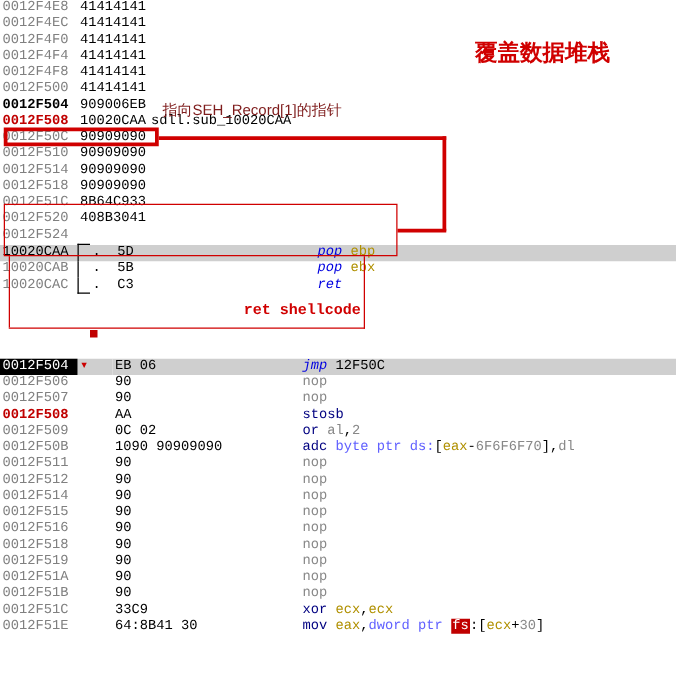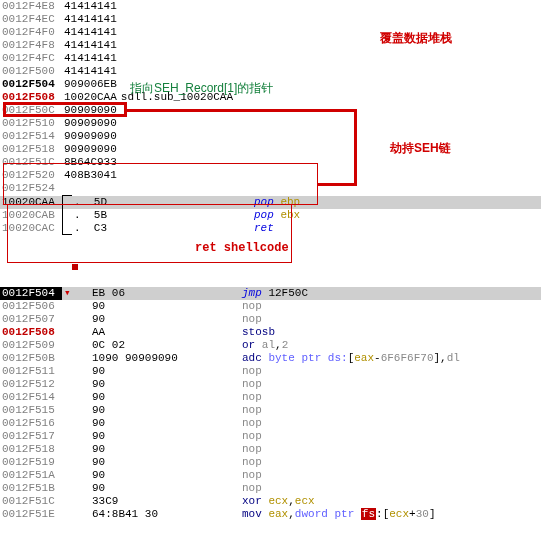--- a/index.html
+++ b/index.html
@@ -14,22 +14,22 @@
   }
   .tbl { border-collapse: collapse; width: 100%; }
   .tbl td { padding: 0 2px; white-space: pre; line-height: 13px; height: 13px; vertical-align: middle; }
   .addr { color: #808080; width: 62px; }
   .addr-bold { color: #000; font-weight: bold; }
   .addr-red { color: #c00000; font-weight: bold; }
   .rawcol { width: 42px; color: #000; }
   .comment { color: #000; }
   .opcol { color: #000; width: 180px; }
   .diswrap { position: relative; }
-  .lbl-red { position: absolute; color: #d00000; font-family: SimSun, sans-serif; font-size: 12px; font-weight: bold; }
-  .lbl-brown { position: absolute; color: #15803d; font-family: SimSun, sans-serif; font-size: 12px; }
+  .lbl-red { position: absolute; color: #d00000; font-family: SimSun, sans-serif; font-size: 18px; font-weight: bold; }
+  .lbl-brown { position: absolute; color: #7f1d1d; font-family: SimSun, sans-serif; font-size: 12px; }
   .box-red-thick { position: absolute; border: 3px solid #d00000; pointer-events: none; }
   .box-red-thin { position: absolute; border: 1px solid #d00000; pointer-events: none; }
   .line-red { position: absolute; background: #d00000; pointer-events: none; }
   .hl-row   { background: #cfcfcf; }
   .hl-dark  { background: #000; color: #fff; }
   .mnem-blue { color: #0000e0; font-style: italic; }
   .mnem-grey { color: #888888; }
   .mnem-navy { color: #000080; }
   .reg-gold  { color: #b09000; }
   .reg-grey  { color: #888888; }
@@ -58,26 +58,26 @@
           <td class="addr ">0012F4EC</td>
           <td class="rawcol">41414141</td>
           <td class="comment"></td>
         </tr>
         <tr>
           <td class="addr ">0012F4F0</td>
           <td class="rawcol">41414141</td>
           <td class="comment"></td>
         </tr>
         <tr>
+          <td class="addr ">0012F4F4</td>
+          <td class="rawcol">41414141</td>
+          <td class="comment"></td>
+        </tr>
+        <tr>
           <td class="addr ">0012F4F8</td>
-          <td class="rawcol">41414141</td>
-          <td class="comment"></td>
-        </tr>
-        <tr>
-          <td class="addr ">0012F4FC</td>
           <td class="rawcol">41414141</td>
           <td class="comment"></td>
         </tr>
         <tr>
           <td class="addr ">0012F500</td>
           <td class="rawcol">41414141</td>
           <td class="comment"></td>
         </tr>
         <tr>
           <td class="addr addr-bold">0012F504</td>
@@ -214,26 +214,20 @@
           <td style="width: 150px;">90</td>
           <td><span class="mnem-grey">nop</span></td>
         </tr>
         <tr>
           <td class="addr">0012F516</td>
           <td style="width: 28px;"></td>
           <td style="width: 150px;">90</td>
           <td><span class="mnem-grey">nop</span></td>
         </tr>
         <tr>
-          <td class="addr">0012F517</td>
-          <td style="width: 28px;"></td>
-          <td style="width: 150px;">90</td>
-          <td><span class="mnem-grey">nop</span></td>
-        </tr>
-        <tr>
           <td class="addr">0012F518</td>
           <td style="width: 28px;"></td>
           <td style="width: 150px;">90</td>
           <td><span class="mnem-grey">nop</span></td>
         </tr>
         <tr>
           <td class="addr">0012F519</td>
           <td style="width: 28px;"></td>
           <td style="width: 150px;">90</td>
           <td><span class="mnem-grey">nop</span></td>
@@ -259,21 +253,20 @@
         <tr>
           <td class="addr">0012F51E</td>
           <td style="width: 28px;"></td>
           <td style="width: 150px;">64:8B41 30</td>
           <td><span class="mnem-navy">mov</span> <span class="reg-gold">eax</span>,<span class="seg">dword ptr </span><span class="redtok">fs</span>:[<span class="reg-gold">ecx</span>+<span class="num-grey">30</span>]</td>
         </tr>
       </tbody>
 </table>
 
 <div class="lbl-red" style="top:30px; left:380px;">覆盖数据堆栈</div>
-<div class="lbl-red" style="top:140px; left:390px;">劫持SEH链</div>
 <div class="lbl-brown" style="top:80px; left:130px;">指向SEH_Record[1]的指针</div>
 <div class="lbl-red" style="top:241px; left:195px; font-family:'Courier New',monospace; font-size:12px;text-align:right;">ret shellcode</div>
 
 <div class="box-red-thick" style="left:3px; top:102px; width:124px; height:15px;"></div>
 <div class="box-red-thin" style="left:3px; top:163px; width:315px; height:42px;"></div>
 
 <div class="line-red" style="left:127px; top:109px; width:230px; height:3px;"></div>
 <div class="line-red" style="left:354px; top:109px; width:3px; height:76px;"></div>
 <div class="line-red" style="left:318px; top:183px; width:39px; height:3px;"></div>
 

